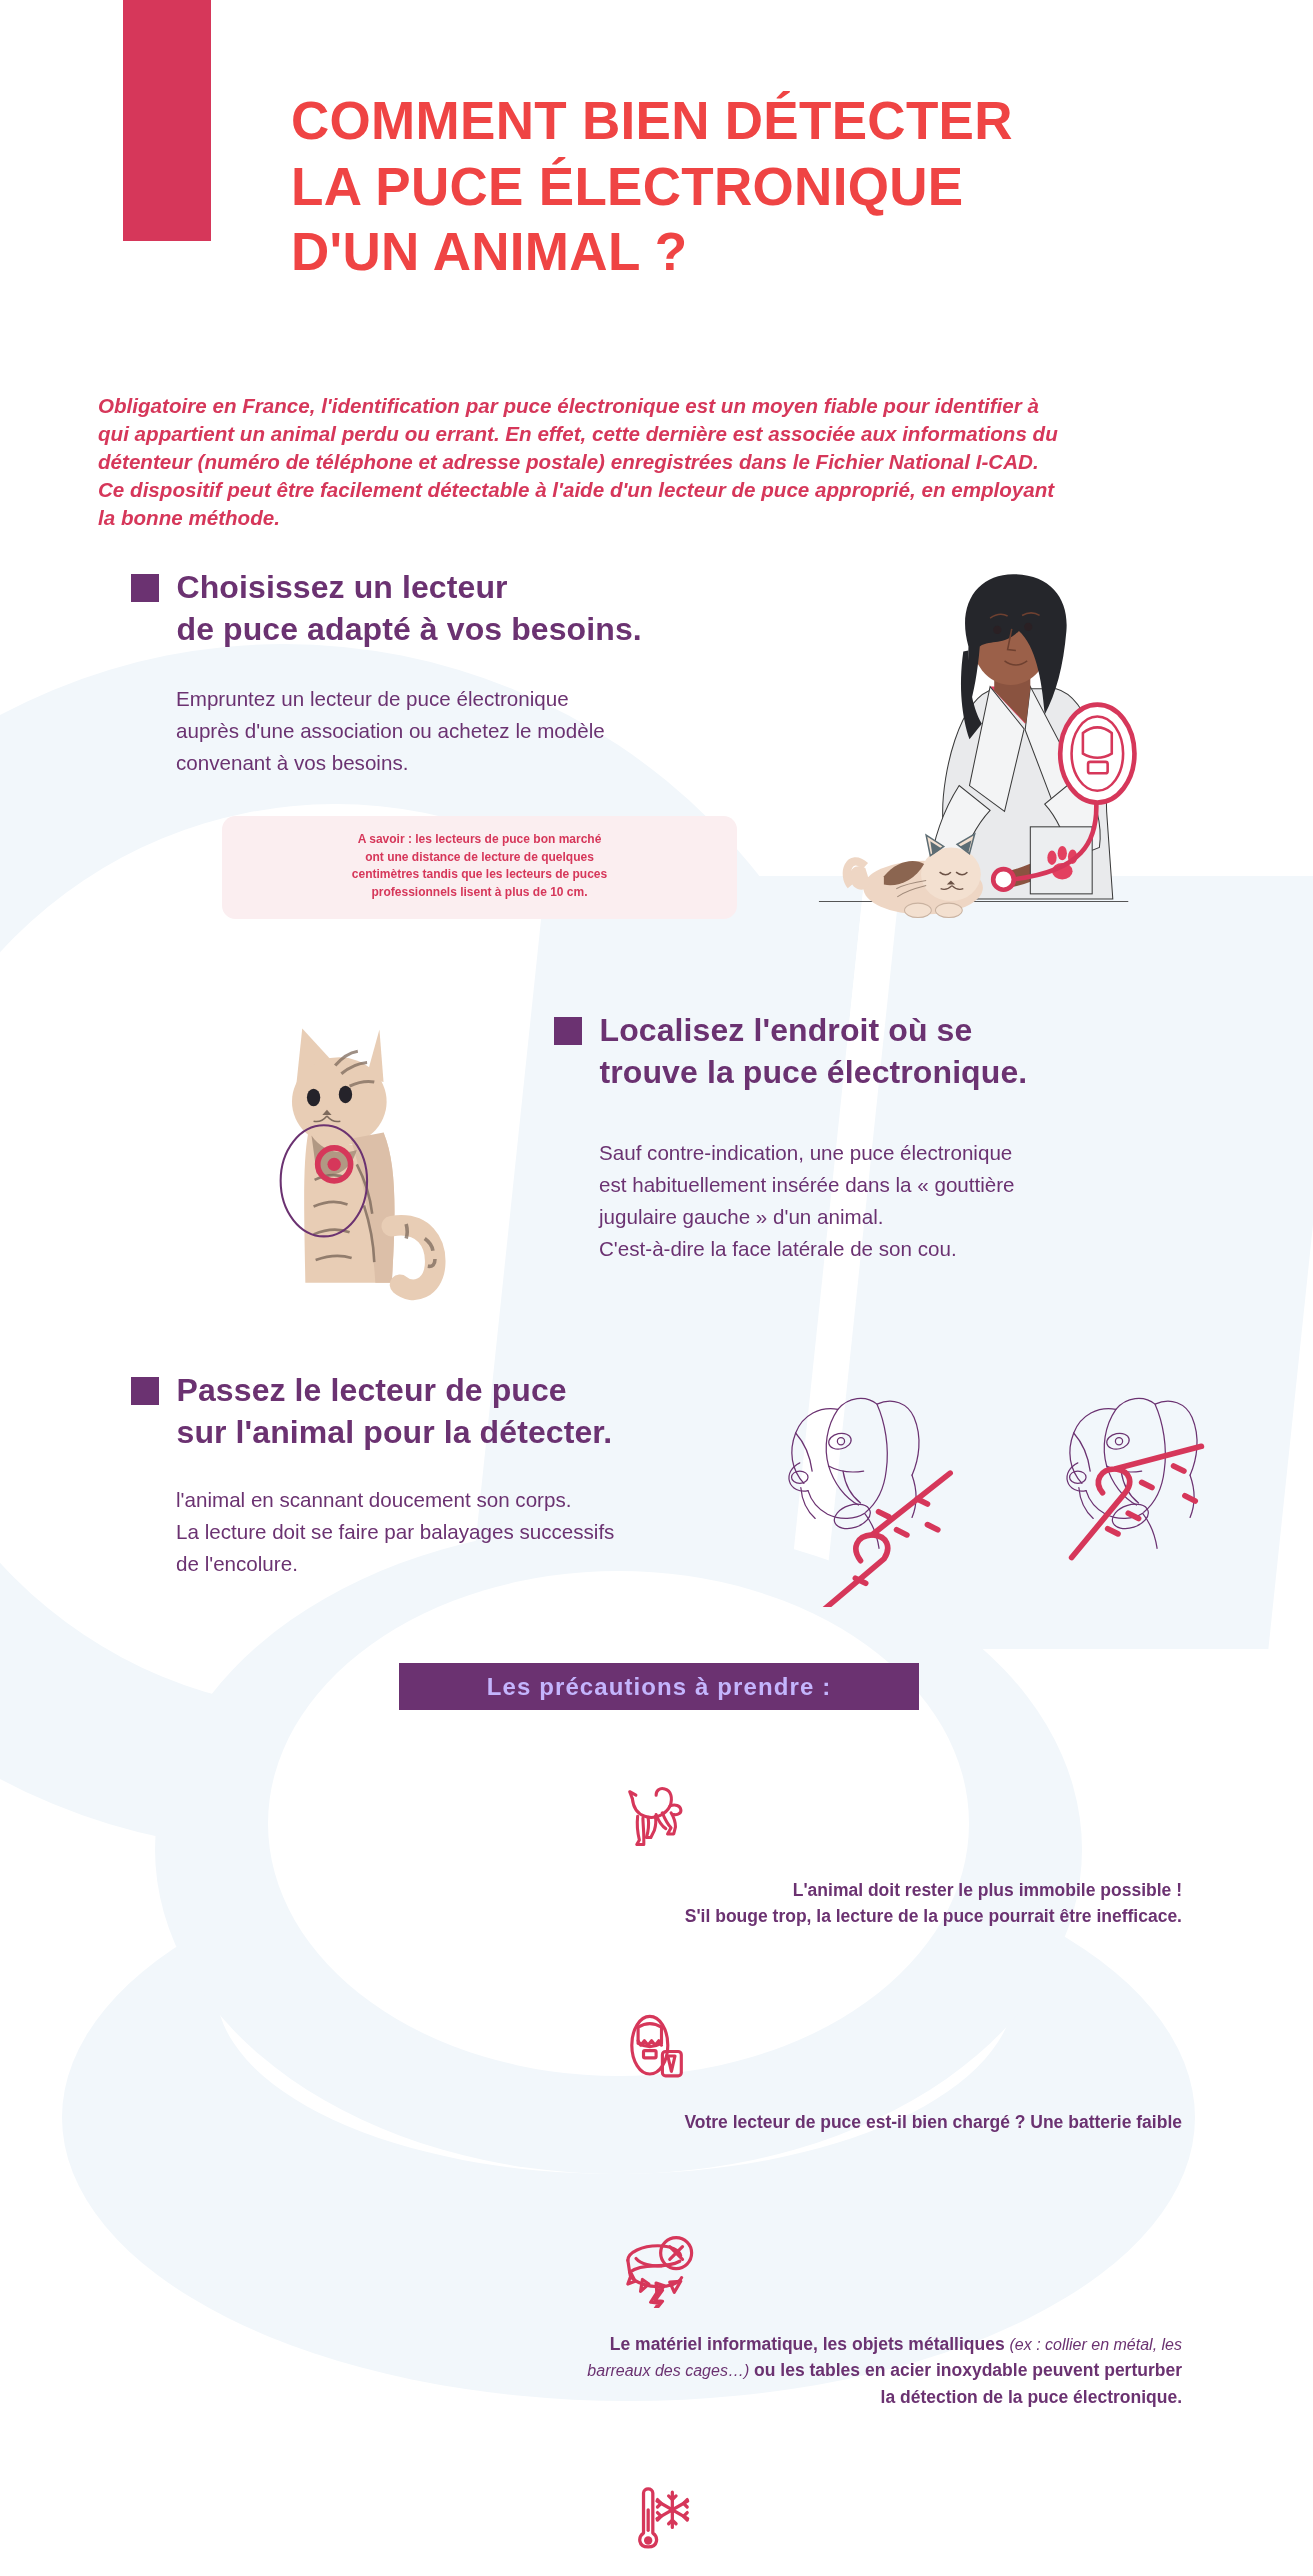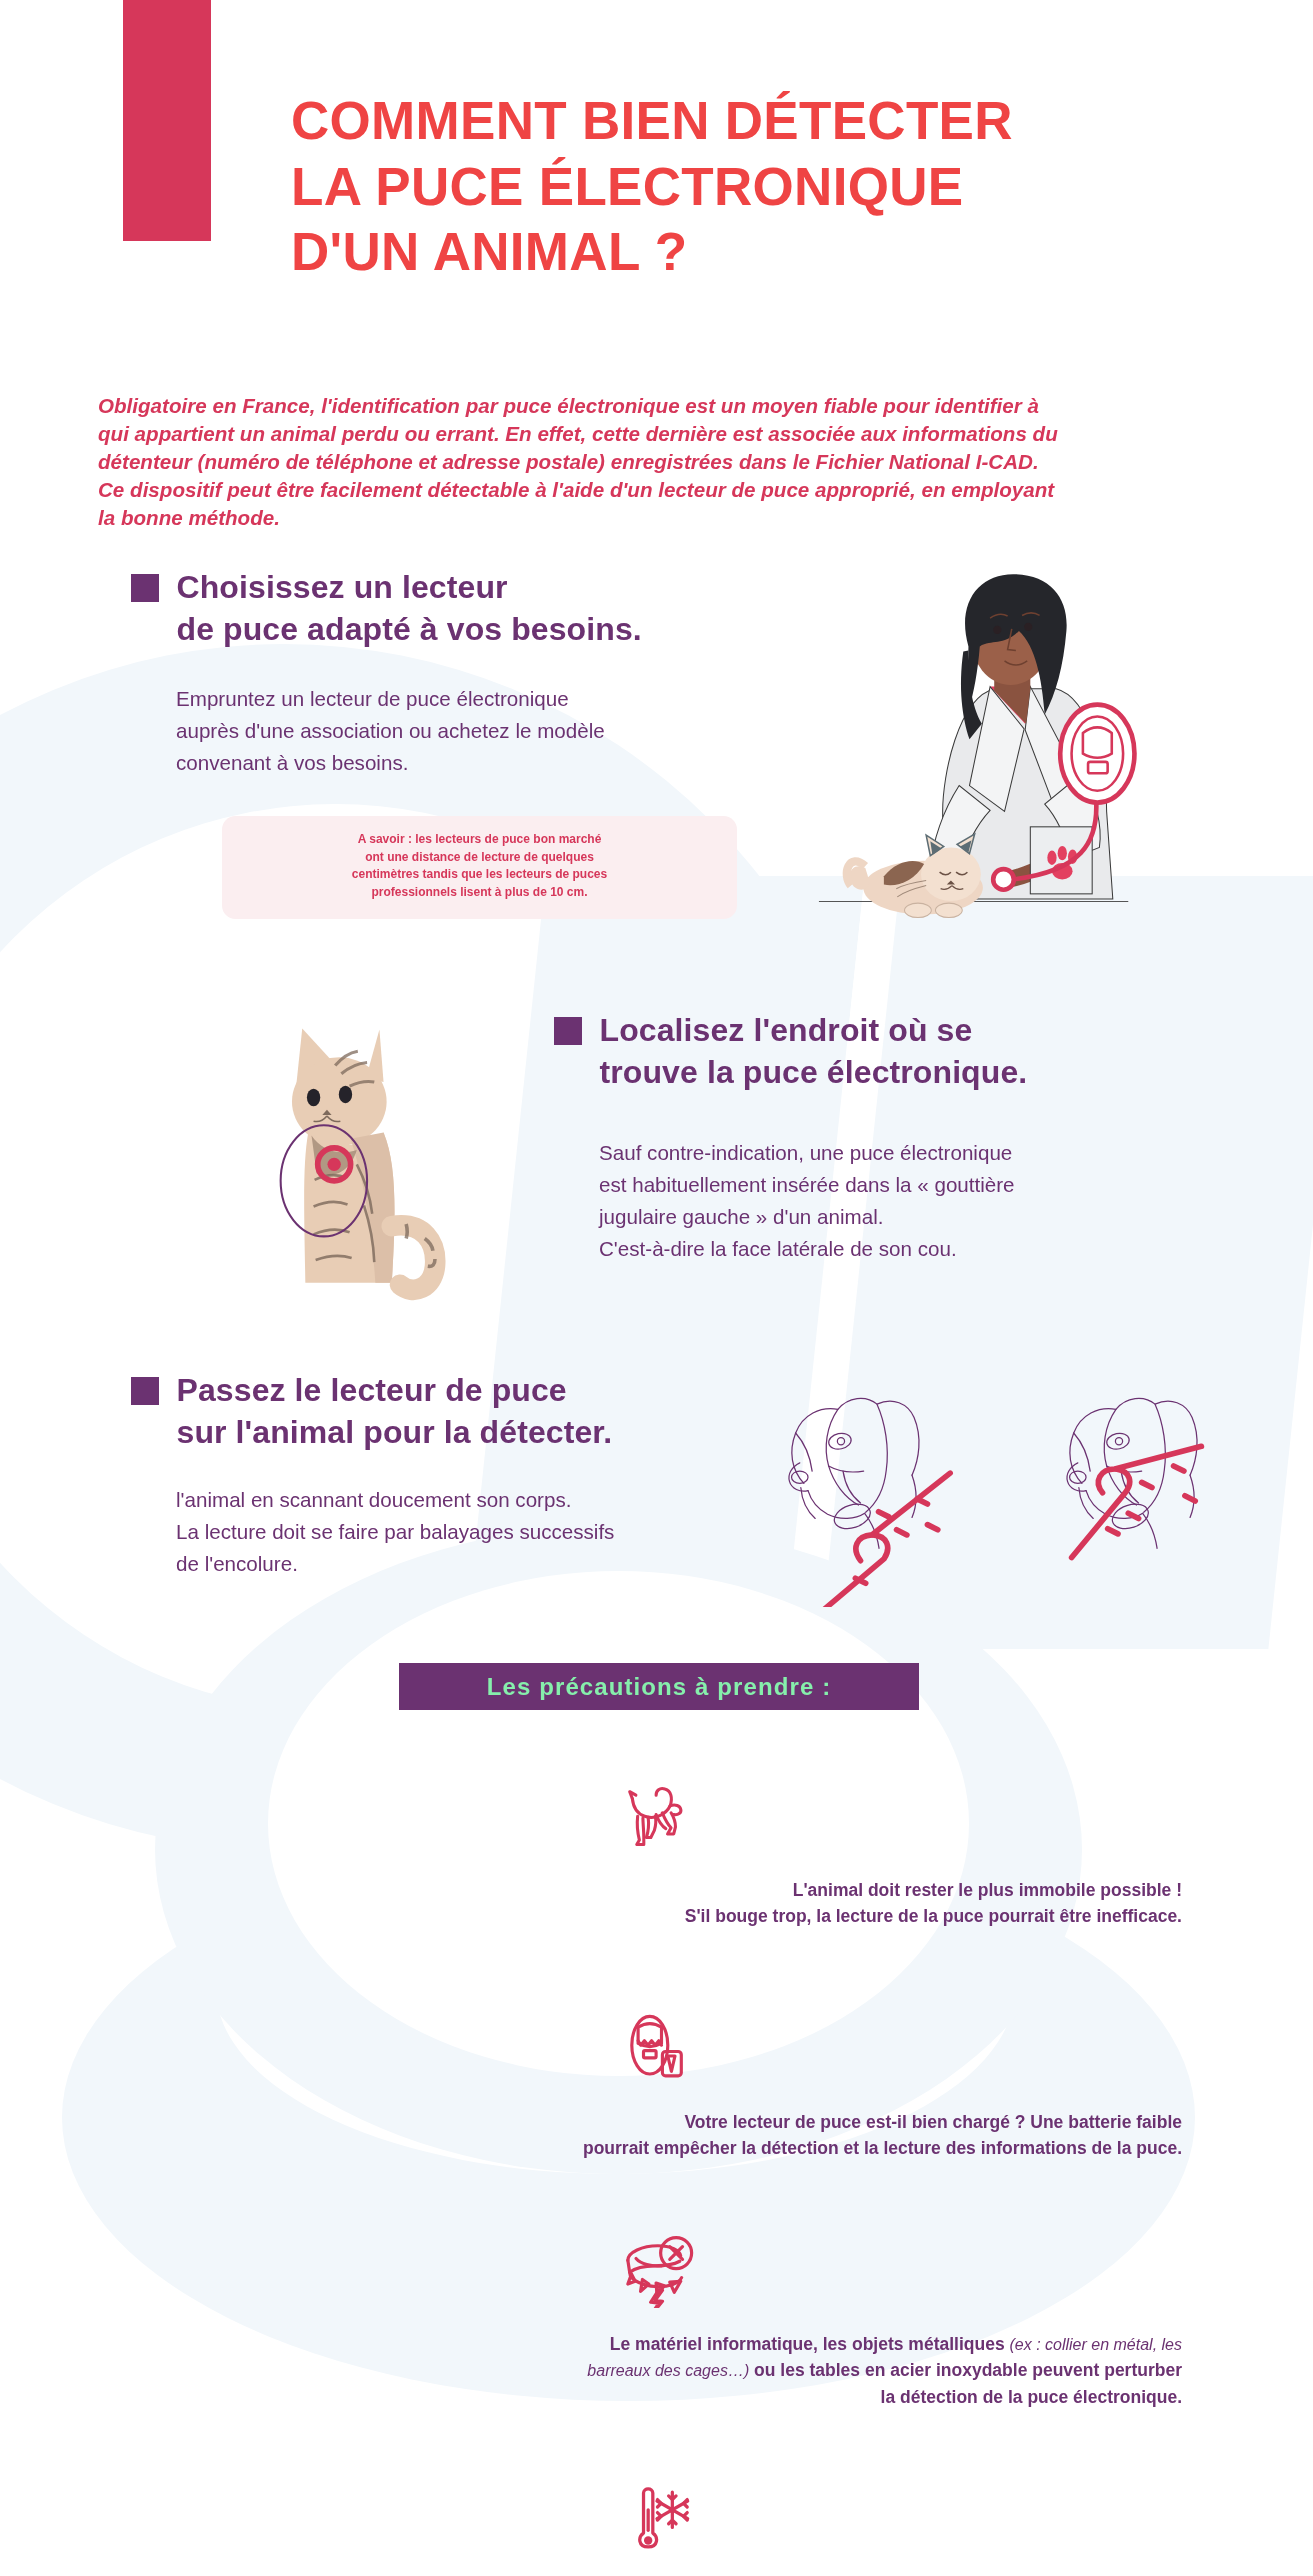--- a/index.html
+++ b/index.html
@@ -159,21 +159,21 @@
   
   .prec-banner {
     position: absolute;
     left: 399px; top: 1663px;
     width: 520px; height: 47px;
     background: #6b3271;
     display: flex; align-items: center; justify-content: center;
     z-index: 3;
   }
   .prec-banner span {
-    color: #86efac;
+    color: #c4b5fd;
     font-weight: 700;
     font-size: 24px;
     letter-spacing: 1.1px;
   }
   .prec-item {
     position: absolute;
     left: 131px;
     width: 1051px;
     z-index: 3;
     text-align: right;
@@ -475,21 +475,20 @@
           <path d="M38 36 q26 -16 52 0 l0 36 q-26 14 -52 0 Z"></path>
           <path d="M38 66 l6 10 l8 -10 l8 10 l8 -10 l8 10 l8 -10 l6 10"></path>
           <rect x="50" y="88" width="28" height="16" rx="3"></rect>
           <rect x="92" y="90" width="42" height="54" rx="7"></rect>
           <path d="M104 100 l16 0 l-8 34 Z"></path>
         </g>
       </svg>
     </div>
     <div class="prec-text">
       <span class="ln">Votre lecteur de puce est-il bien chargé ? Une batterie faible</span>
-      <span class="ln">pourrait empêcher la détection et la lecture des informations de la puce.</span>
     </div>
   </div>
 
   <div class="prec-item prec-3">
     <div class="prec-icon">
       <svg viewBox="0 0 180 170" width="82" height="78">
         <g fill="none" stroke="#d6375a" stroke-width="7" stroke-linejoin="round" stroke-linecap="round">
           <path d="M26 66 C26 48 58 34 92 34 C120 34 140 44 142 56"></path>
           <path d="M26 66 L30 92 C30 110 62 124 94 124 C118 124 138 116 144 104"></path>
           <path d="M44 62 C54 74 78 80 100 78"></path>

